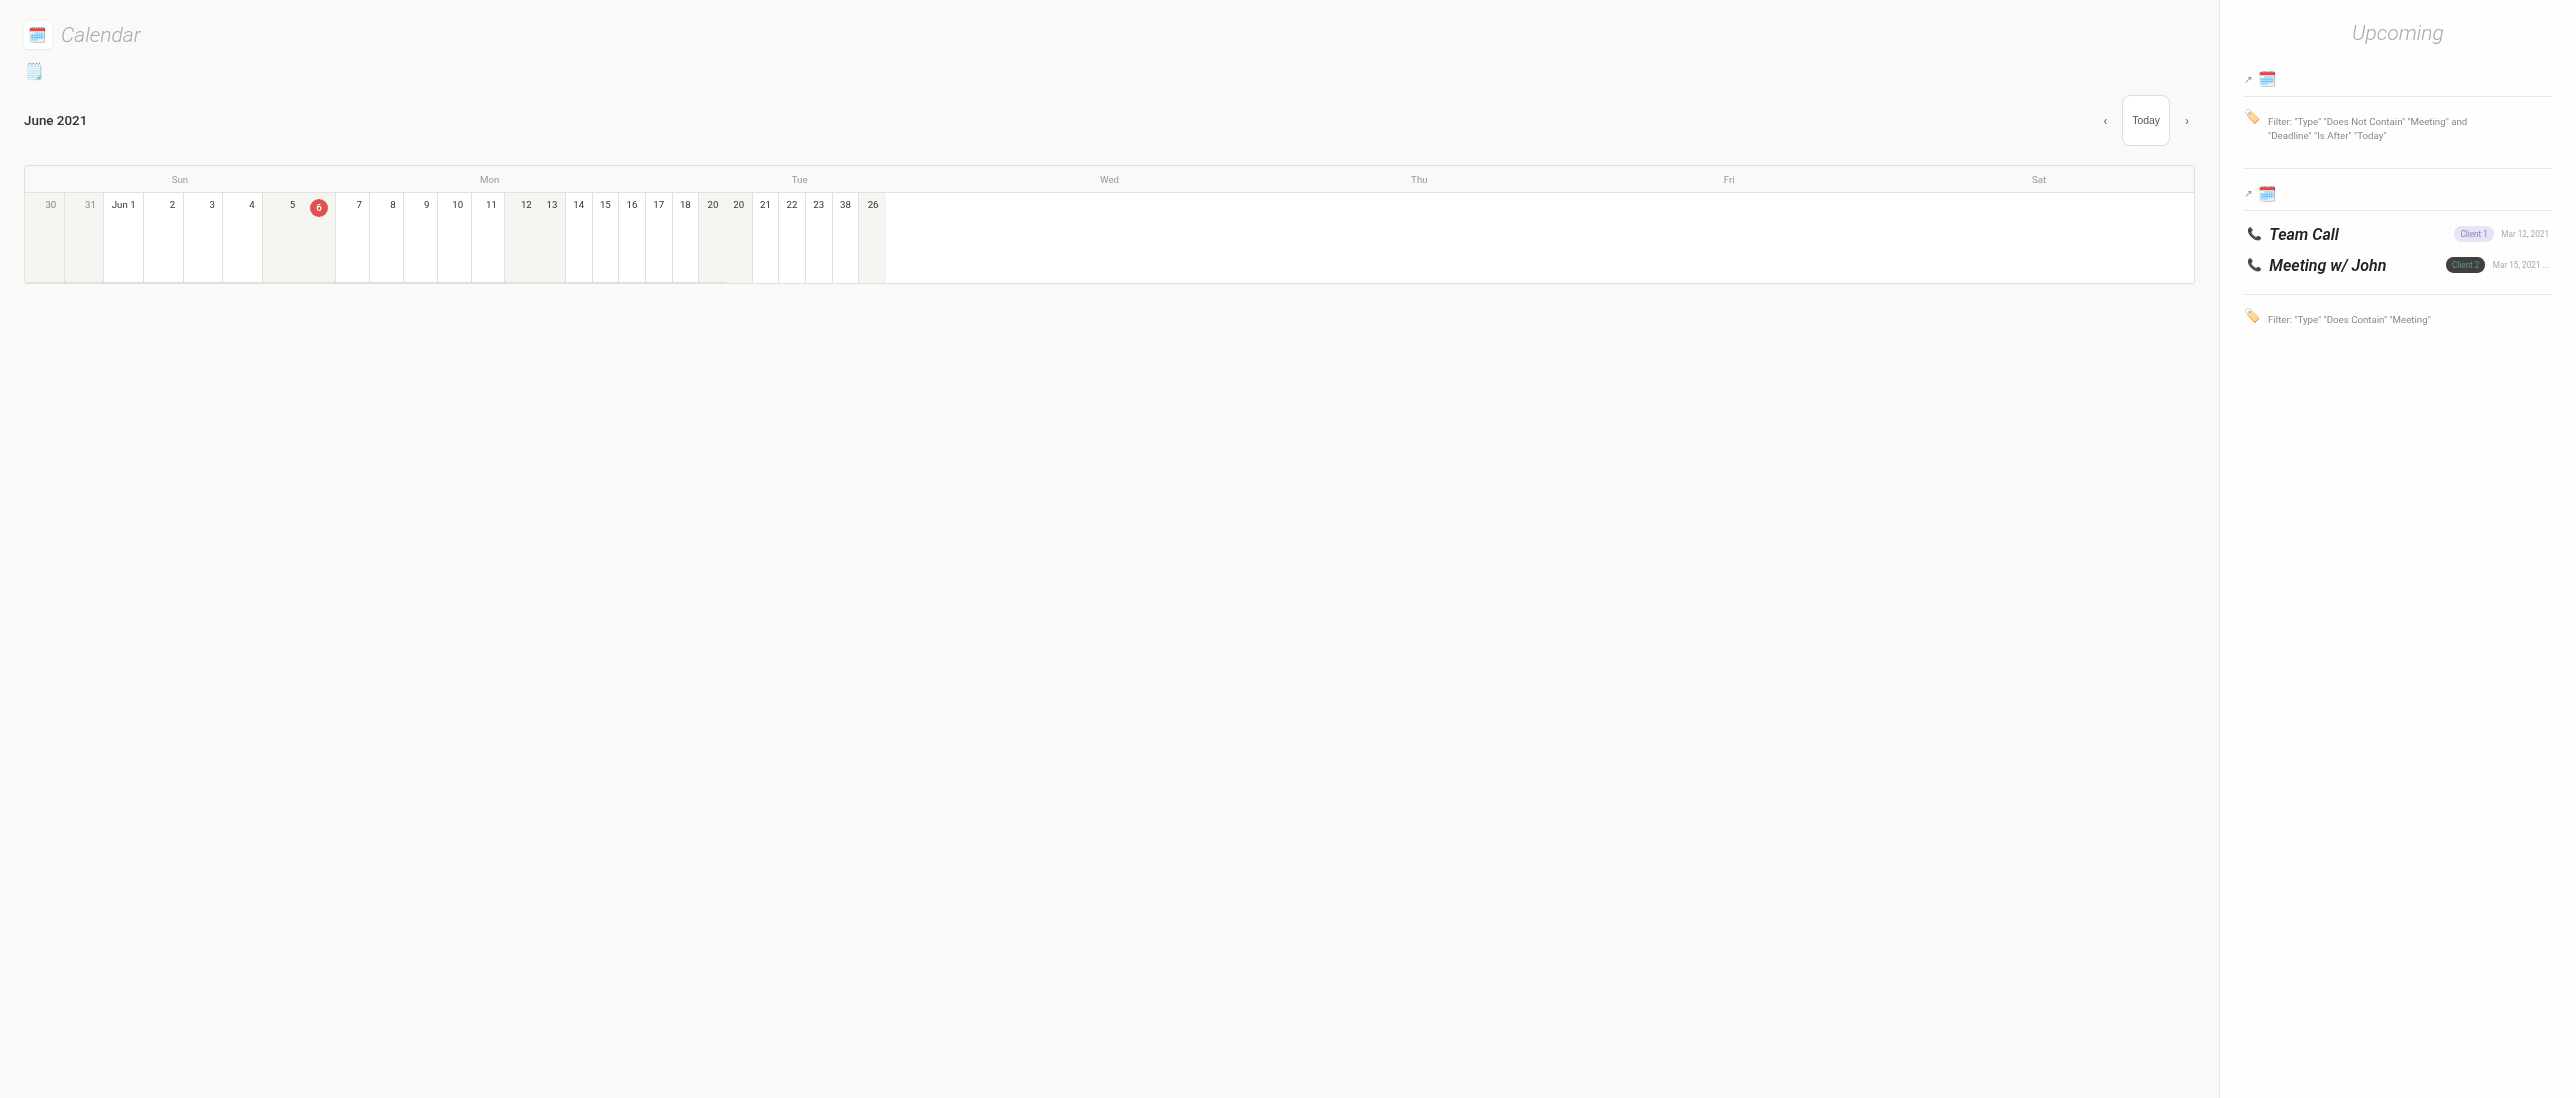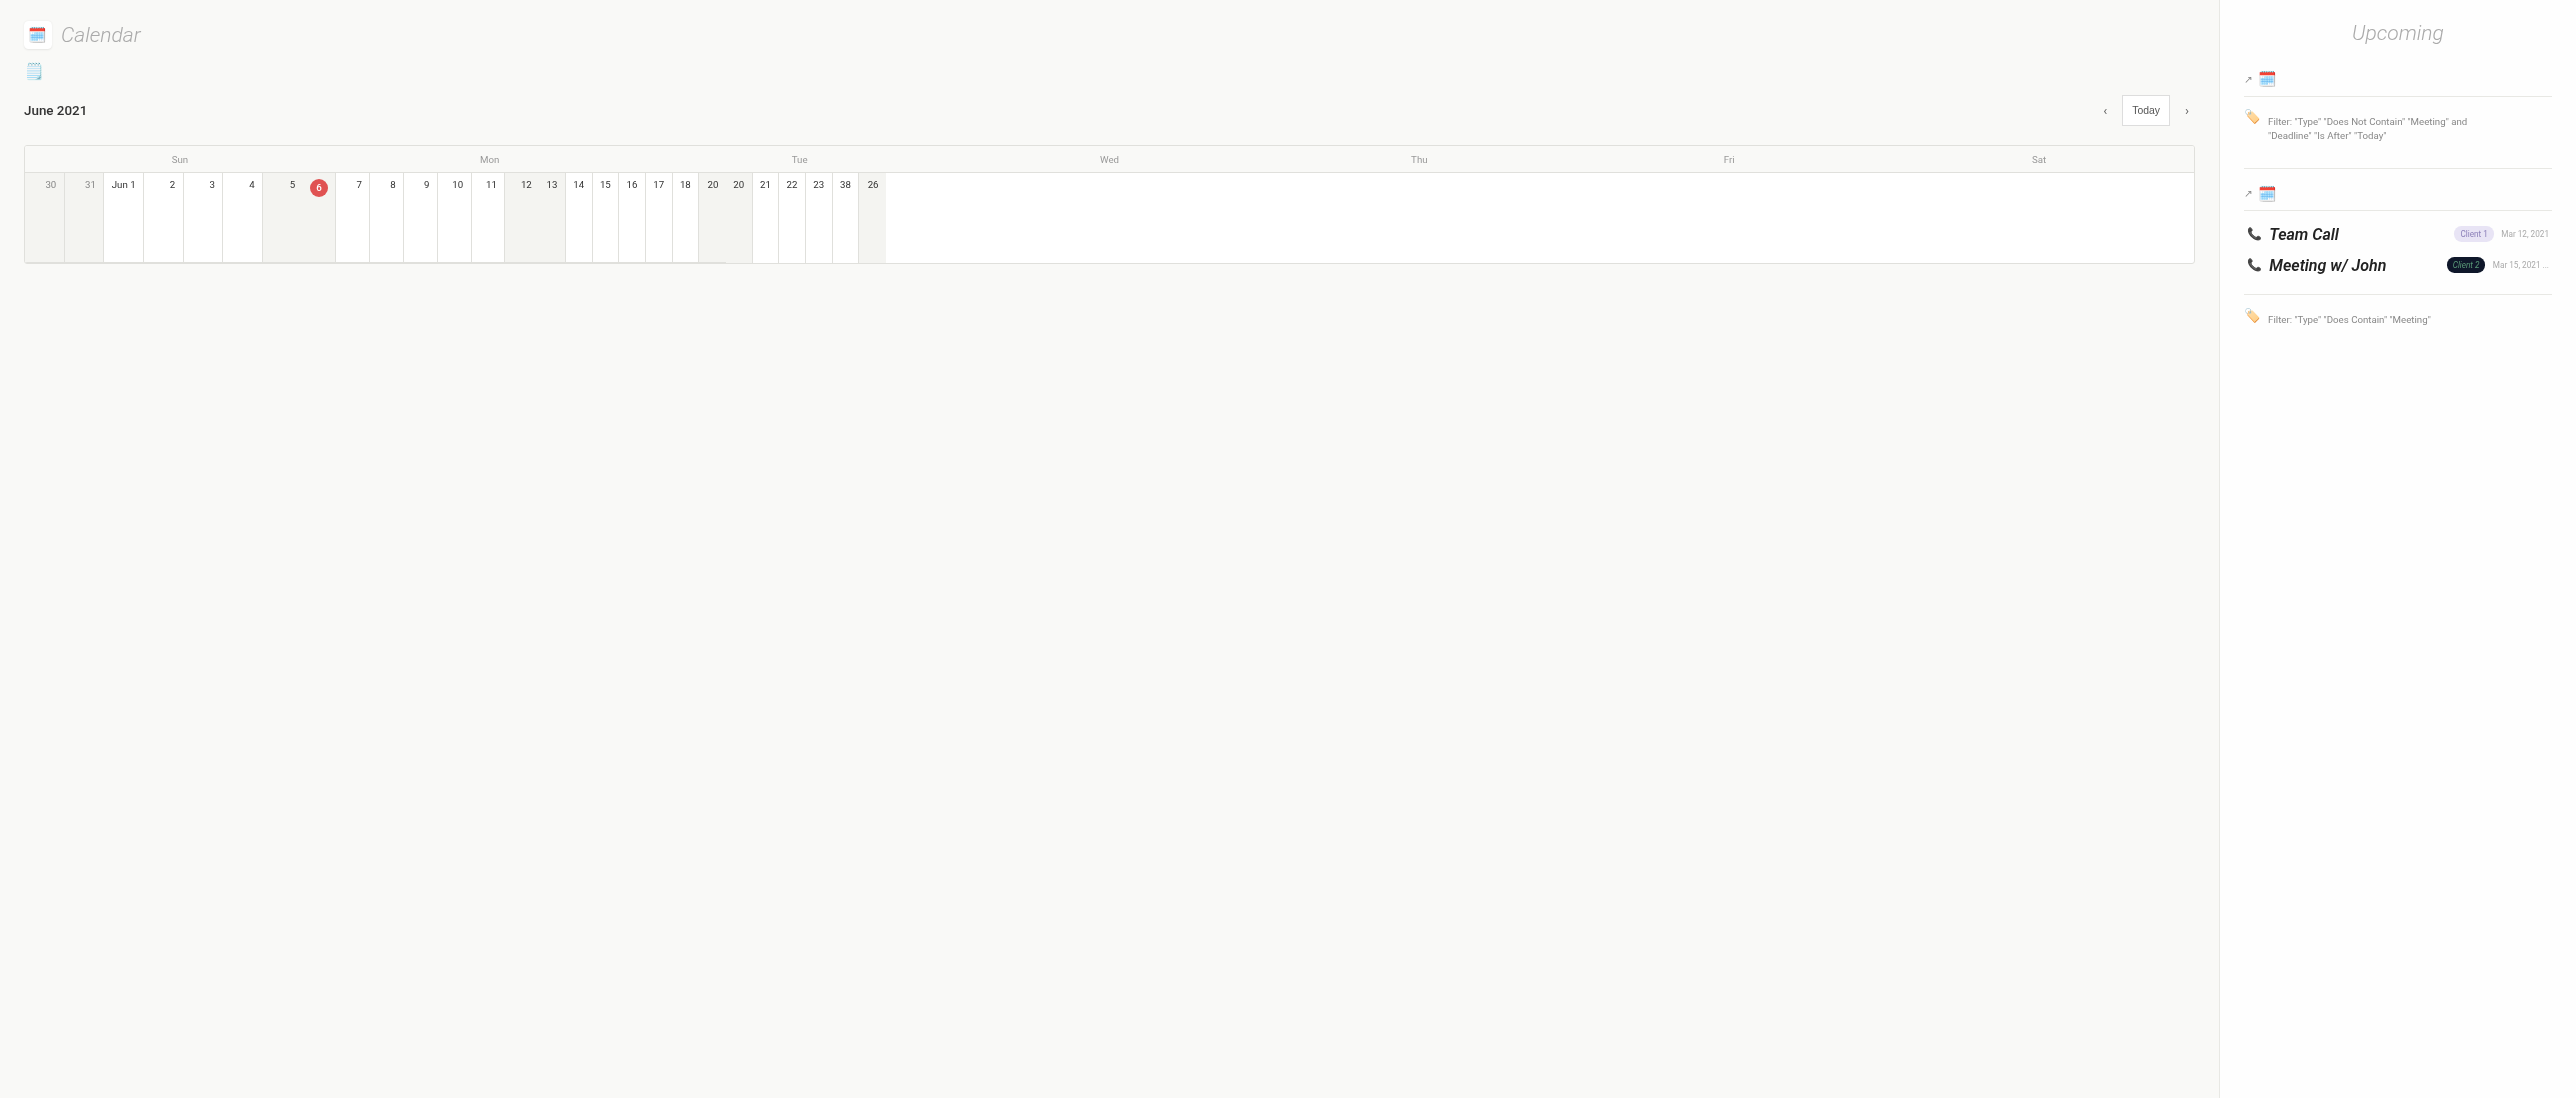--- a/index.html
+++ b/index.html
@@ -81,22 +81,22 @@
       font-size: 13.4px;
       color: #666;
       padding: 3px 6px;
       border-radius: 3px;
     }
 
     .today-btn {
       font-size: 10.4px;
       color: #555;
       cursor: pointer;
-      padding: 9px 9px;
-      border-radius: 0;
+      padding: 19px 9px;
+      border-radius: 8px;
       border: 0.7px solid #ddd;
       background: white;
     }
 
     
     .calendar-grid {
       border: 0.7px solid #e0e0dc;
       border-radius: 3px;
       overflow: hidden;
       background: white;
@@ -261,23 +261,22 @@
       border-radius: 7.4px;
       flex-shrink: 0;
     }
 
     .tag-client1 {
       background: #e8e4f5;
       color: #8b7fb8;
     }
 
     .tag-client2 {
-      background: #0f172a;
+      background: #404040;
       color: #5a9a78;
-      font-style: italic;
     }
 
     .event-date {
       font-size: 8.2px;
       color: #aaa;
       flex-shrink: 0;
     }
 
     .divider {
       height: 0.7px;

